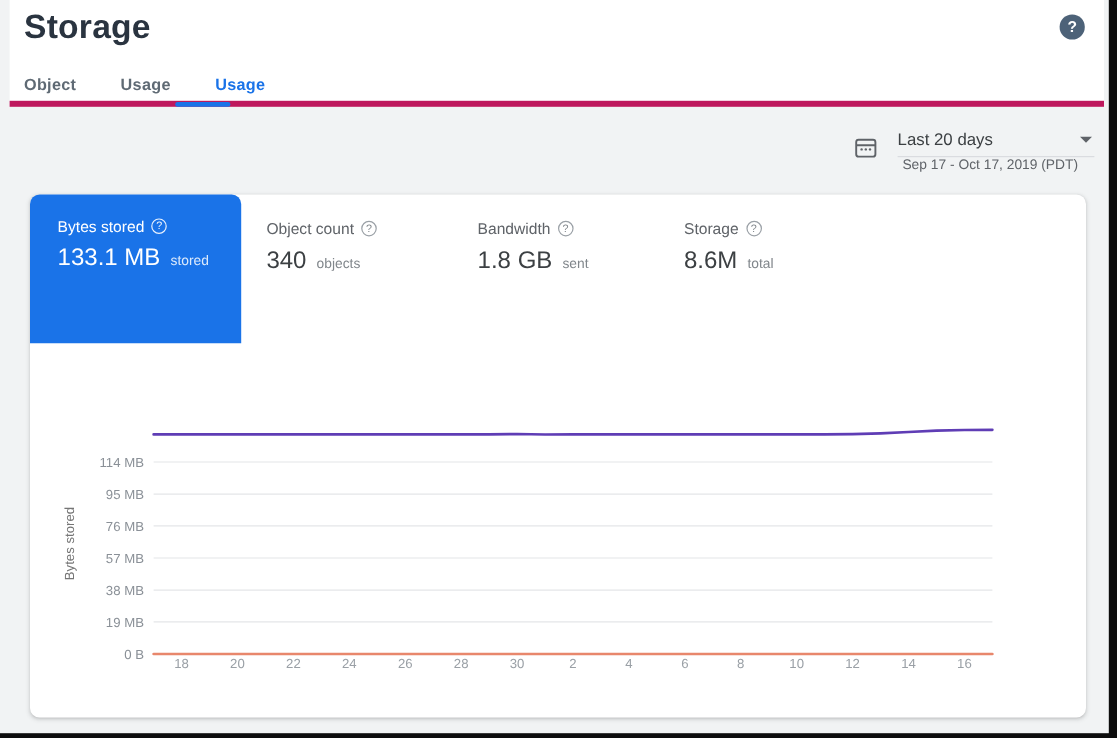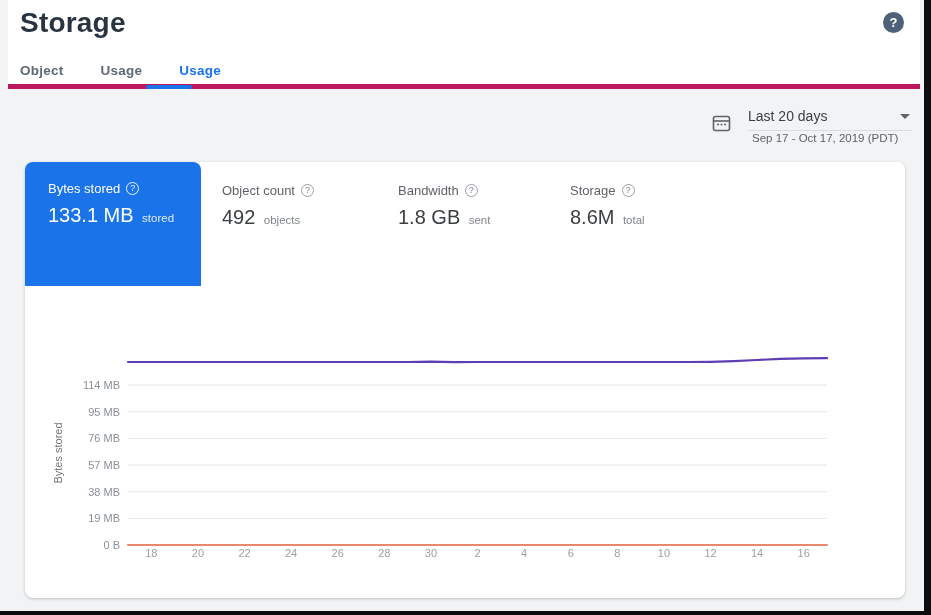--- a/index.html
+++ b/index.html
@@ -134,21 +134,21 @@
         <span class="unit">stored</span>
       </div>
     </div>
 
     <div class="metric-item metric-object-count">
       <div class="metric-title">
         <span>Object count</span>
         <span class="help-outline">?</span>
       </div>
       <div class="metric-value">
-        <span class="num">492</span>
+        <span class="num">340</span>
         <span class="unit">objects</span>
       </div>
     </div>
 
     <div class="metric-item metric-bandwidth">
       <div class="metric-title">
         <span>Bandwidth</span>
         <span class="help-outline">?</span>
       </div>
       <div class="metric-value">

